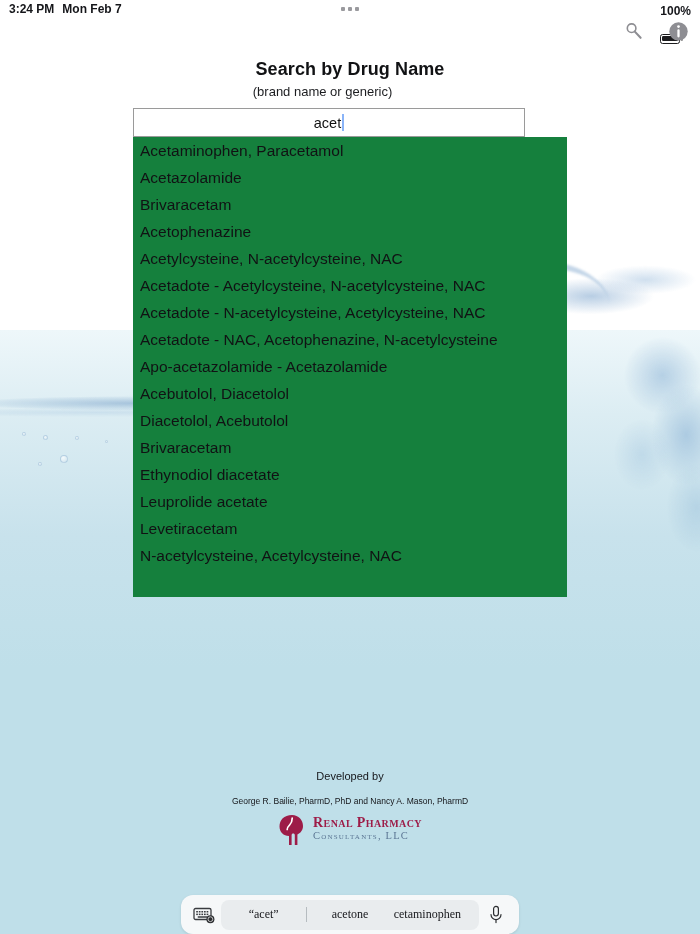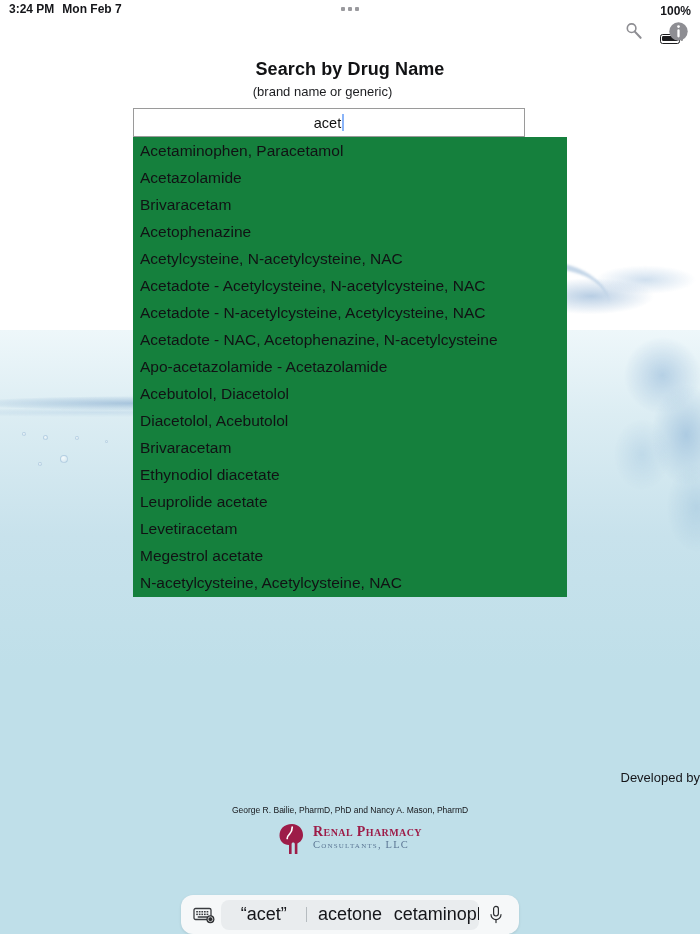--- a/index.html
+++ b/index.html
@@ -119,22 +119,22 @@
   }
   .result-item {
     height:27px; line-height:27px; padding-left:7px;
     font-size:15.5px; color:#111214; white-space:nowrap;
   }
 
   
   #footer-credit {
     position:absolute; left:0; top:770px; width:700px; text-align:center; z-index:4;
   }
-  .credit-line1 { font-size:13px; color:#15161a;text-align:right; }
-  .credit-line2 { font-size:8.5px; color:#15161a; margin-top:20px; }
+  .credit-line1 { font-size:11px; color:#15161a; }
+  .credit-line2 { font-size:8.5px; color:#15161a; margin-top:14px; }
   #logo { margin-top:6px; display:flex; align-items:center; justify-content:center; gap:5px; }
   .logo-text { text-align:left; line-height:1; }
   .logo-l1 {
     font-family:"Liberation Serif", serif; font-size:14px; color:#9d1c48;
     letter-spacing:.4px; font-variant:small-caps; font-weight:700;
   }
   .logo-l2 {
     font-family:"Liberation Serif", serif; font-size:10.5px; color:#5b7694;
     letter-spacing:1.2px; font-variant:small-caps; margin-top:1px;
   }
@@ -145,22 +145,22 @@
     background:#f6f8f9; border-radius:12px; z-index:7;
     display:flex; align-items:center; padding:0 6px;
     box-shadow:0 1px 3px rgba(0,0,0,.10);
   }
   #kbd-toggle { width:34px; display:flex; align-items:center; justify-content:center; }
   #suggestions {
     flex:1; height:30px; background:#e9ecee; border-radius:8px;
     display:flex; align-items:center; overflow:hidden;
   }
   .sugg {
-    flex:1; text-align:center; font-size:18px; color:#15161a;
-    white-space:nowrap; overflow:hidden;
+    flex:1; text-align:center; font-size:12px; color:#15161a;
+    white-space:nowrap; overflow:hidden;font-family:Liberation Serif, serif;
   }
   .sugg.clipped { text-align:left; padding-left:1px; }
   .sugg-div { width:1px; height:15px; background:#b6bcc0; }
   #mic-btn { width:34px; display:flex; align-items:center; justify-content:center; }
 </style>
 </head>
 <body>
 
 <div id="bg-scene">
   <div class="bg-top-white"></div>
@@ -240,21 +240,20 @@
       <div class="result-item">Acetadote - Acetylcysteine, N-acetylcysteine, NAC</div>
       <div class="result-item">Acetadote - N-acetylcysteine, Acetylcysteine, NAC</div>
       <div class="result-item">Acetadote - NAC, Acetophenazine, N-acetylcysteine</div>
       <div class="result-item">Apo-acetazolamide - Acetazolamide</div>
       <div class="result-item">Acebutolol, Diacetolol</div>
       <div class="result-item">Diacetolol, Acebutolol</div>
       <div class="result-item">Brivaracetam</div>
       <div class="result-item">Ethynodiol diacetate</div>
       <div class="result-item">Leuprolide acetate</div>
       <div class="result-item">Levetiracetam</div>
-      <div class="result-item">Megestrol acetate</div>
       <div class="result-item">N-acetylcysteine, Acetylcysteine, NAC</div>
     </div>
 
   <div id="footer-credit">
     <div class="credit-line1">Developed by</div>
     <div class="credit-line2">George R. Bailie, PharmD, PhD and Nancy A. Mason, PharmD</div>
     <div id="logo">
       <svg width="30" height="34" viewBox="0 0 30 34">
         <path d="M14 3 C6 3 1.5 8 1.5 14.5 C1.5 20 5.5 24 11 24 L11 33 L13.6 33 L13.6 23.2 C13.6 22 14.2 21.4 15.2 21.4 C16.2 21.4 16.8 22 16.8 23.2 L16.8 33 L19.4 33 L19.4 22.6 C22.8 21.1 25 17.9 25 14.1 C25 8 20.6 3 14 3 Z" fill="#9d1c48"></path>
         <path d="M14.2 6.2 C14.2 10 13 11.6 11.6 13 C10.2 14.4 9.2 15.6 9.2 17.4" stroke="#ffffff" stroke-width="1.7" fill="none" stroke-linecap="round"></path>

